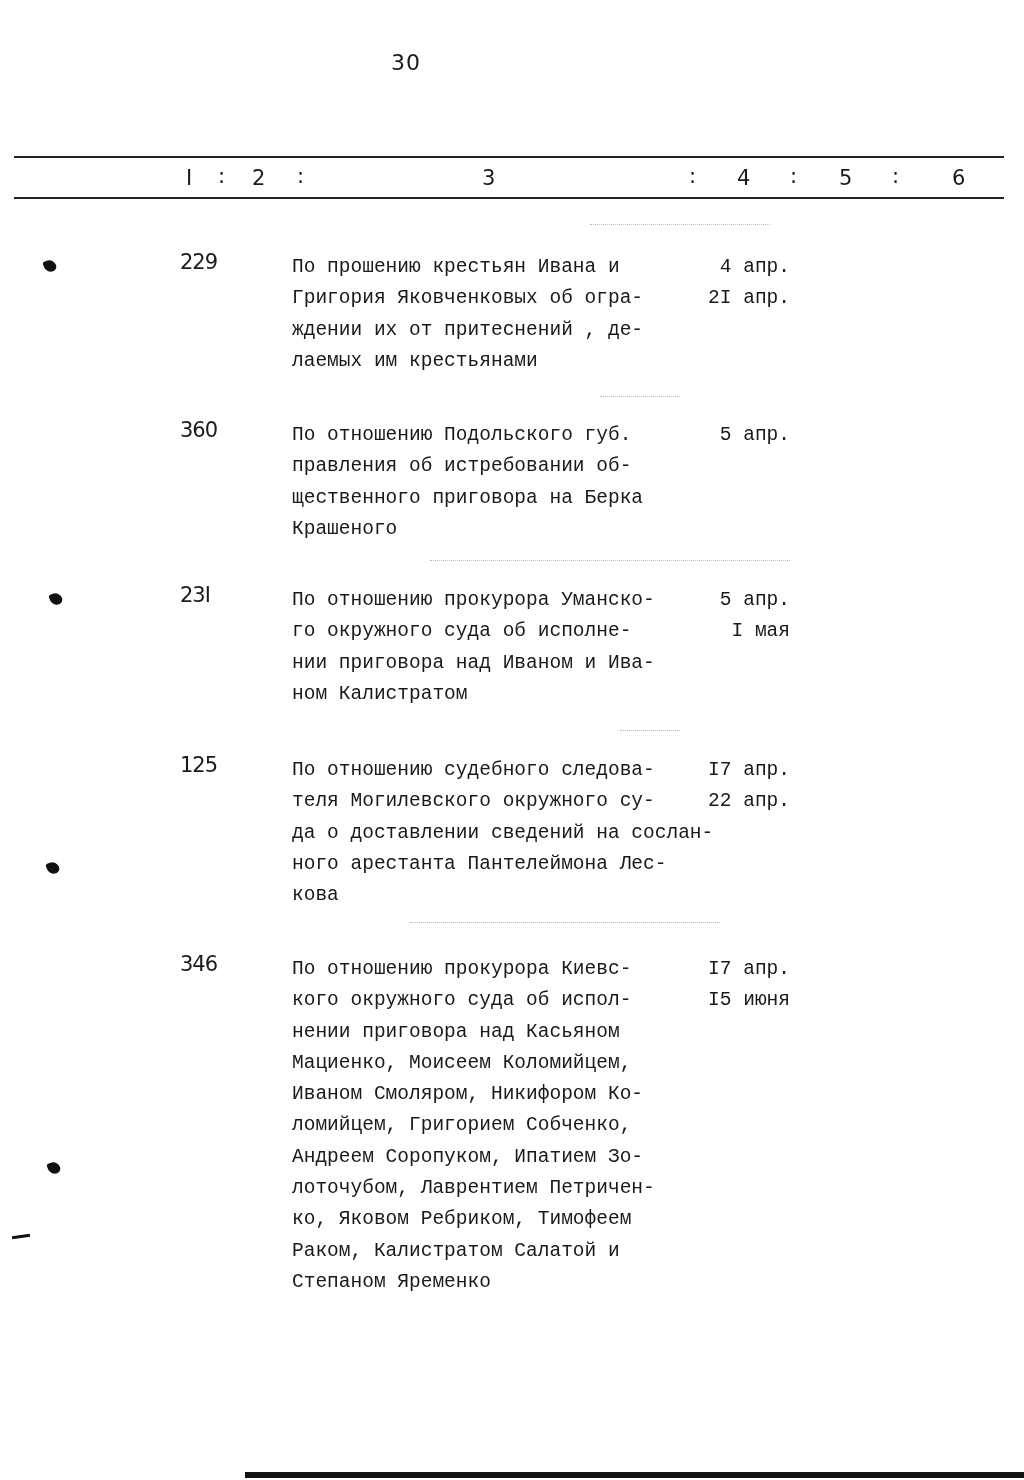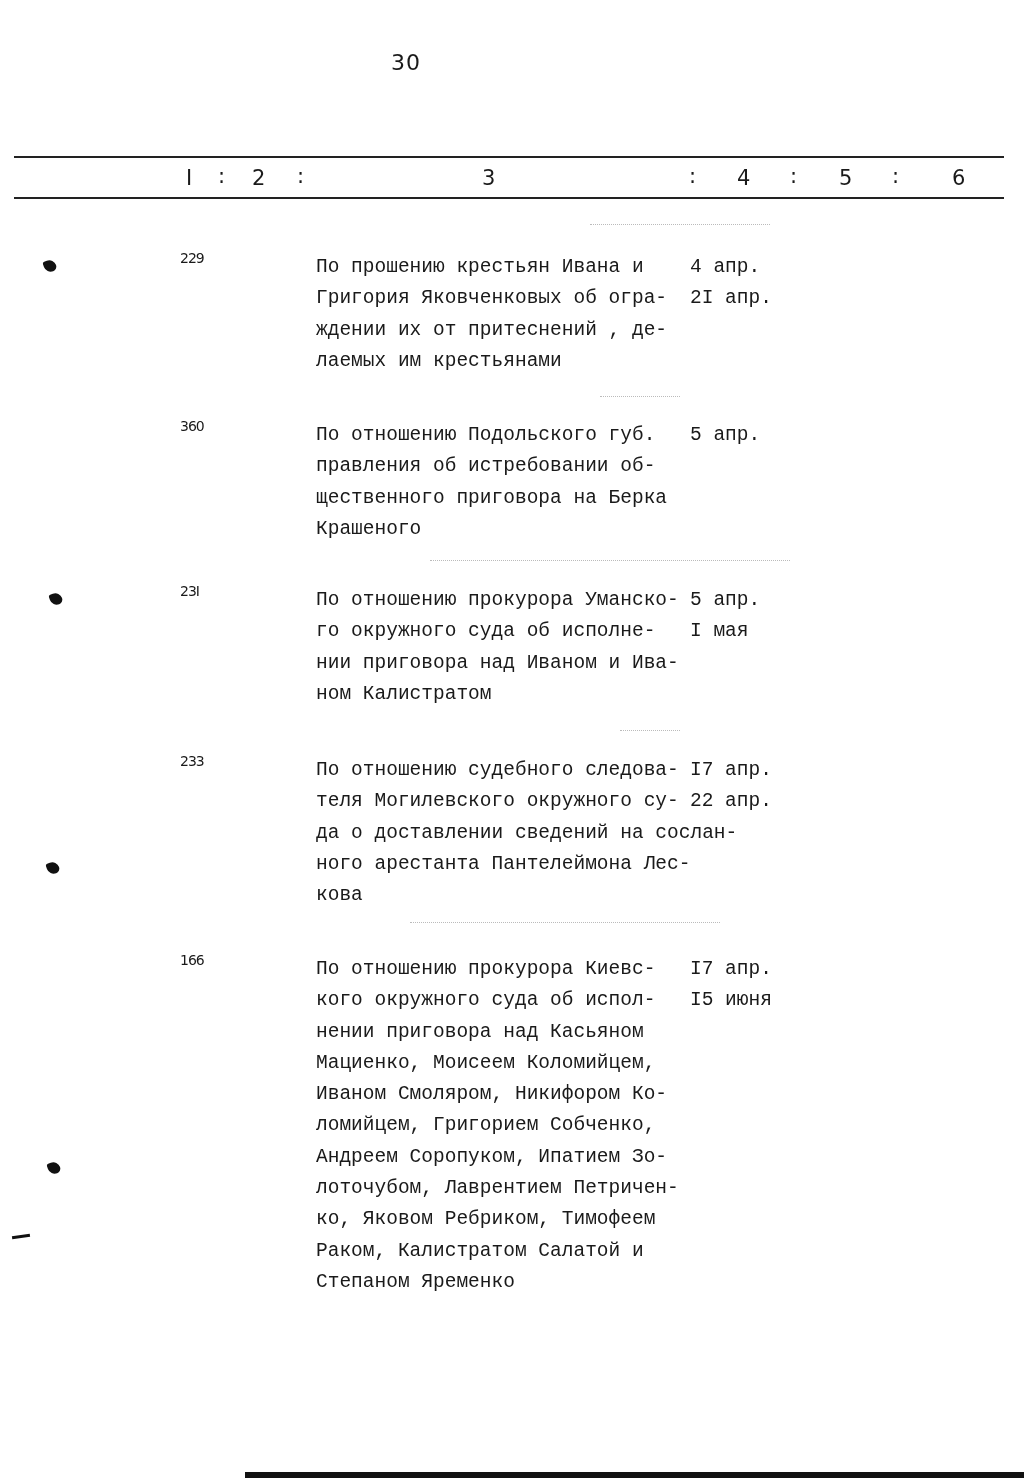--- a/index.html
+++ b/index.html
@@ -40,40 +40,41 @@
       font-size: 21px;
     }
     .sep { position: absolute; top: 164px; font-size: 21px; font-family: "DejaVu Sans", sans-serif; }
 
     .entry { position: absolute; left: 0; width: 1024px; }
     .entry-number {
       position: absolute;
       left: 180px;
       top: 0;
       font-family: "DejaVu Sans", sans-serif;
-      font-size: 14px;
+      font-size: 21px;
       letter-spacing: -1px;
     }
     .entry-text {
       position: absolute;
-      left: 316px;
+      left: 292px;
       top: 2px;
       width: 400px;
       font-size: 19.5px;
       line-height: 31.3px;
       white-space: pre;
     }
     .entry-dates {
       position: absolute;
       left: 690px;
       top: 2px;
       width: 100px;
       font-size: 19.5px;
       line-height: 31.3px;
       white-space: pre;
+      text-align: right;
     }
     .mark {
       position: absolute;
       width: 12px;
       height: 12px;
       background: #111;
       border-radius: 2px 60% 40% 60%;
       transform: rotate(-20deg);
     }
     .dash-mark {
@@ -137,32 +138,32 @@
   <span class="entry-number">23I</span>
   <div class="entry-text">По отношению прокурора Уманско-
 го окружного суда об исполне-
 нии приговора над Иваном и Ива-
 ном Калистратом</div>
   <div class="entry-dates">5 апр.
 I мая</div>
 </div>
 
 <div class="entry" style="top:753px">
-  <span class="entry-number">233</span>
+  <span class="entry-number">125</span>
   <div class="entry-text">По отношению судебного следова-
 теля Могилевского окружного су-
 да о доставлении сведений на сослан-
 ного арестанта Пантелеймона Лес-
 кова</div>
   <div class="entry-dates">I7 апр.
 22 апр.</div>
 </div>
 
 <div class="entry" style="top:952px">
-  <span class="entry-number">166</span>
+  <span class="entry-number">346</span>
   <div class="entry-text">По отношению прокурора Киевс-
 кого окружного суда об испол-
 нении приговора над Касьяном
 Мациенко, Моисеем Коломийцем,
 Иваном Смоляром, Никифором Ко-
 ломийцем, Григорием Собченко,
 Андреем Соропуком, Ипатием Зо-
 лоточубом, Лаврентием Петричен-
 ко, Яковом Ребриком, Тимофеем
 Раком, Калистратом Салатой и

